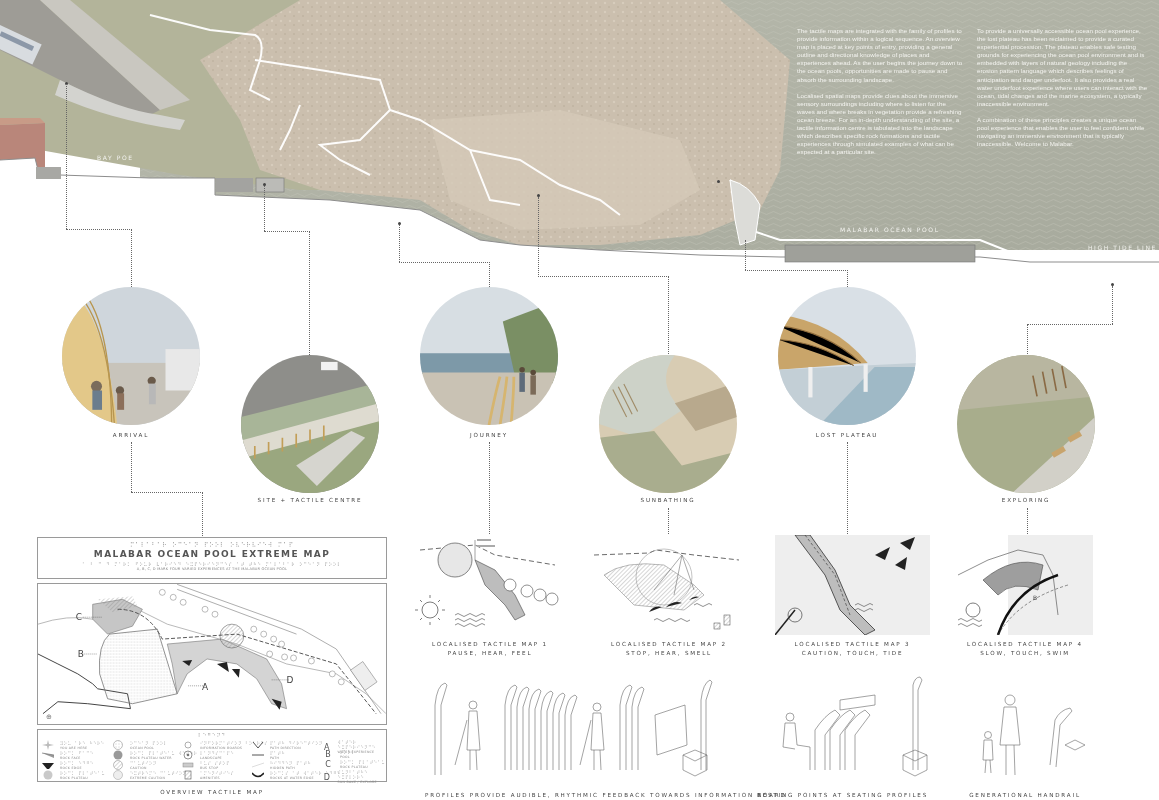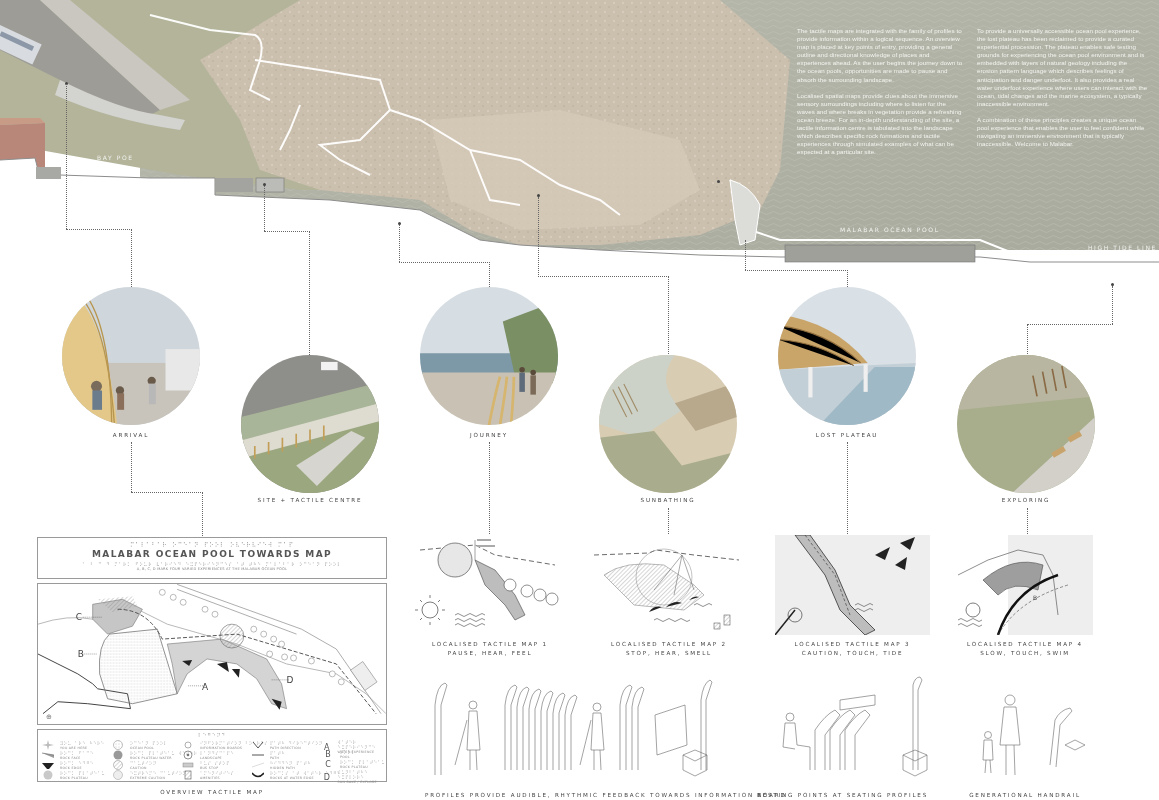--- a/index.html
+++ b/index.html
@@ -239,21 +239,21 @@
       </g>
     <polygon points="40,100 100,45 100,100" fill="#d2d0c8"></polygon>
     <rect x="68" y="70" width="10" height="4" fill="#c8a46c" transform="rotate(-30 70 70)"></rect>
     <rect x="80" y="60" width="10" height="4" fill="#c8a46c" transform="rotate(-30 80 60)"></rect>
   </svg>
 </div>
 <div class="caption" style="left:957px;top:497px;width:138px">EXPLORING</div>
 
 <div class="box" style="left:37px;top:537px;width:350px;height:42px;text-align:center">
   <div class="braille" style="font-size:6px;margin-top:3px">⠍⠁⠇⠁⠃⠁⠗ ⠕⠉⠑⠁⠝ ⠏⠕⠕⠇ ⠕⠧⠑⠗⠧⠊⠑⠺ ⠍⠁⠏</div>
-  <div class="map-title" style="margin-top:1px">MALABAR OCEAN POOL TOWARDS MAP</div>
+  <div class="map-title" style="margin-top:1px">MALABAR OCEAN POOL EXTREME MAP</div>
   <div class="braille" style="font-size:4.5px;margin-top:3px">⠁ ⠃ ⠉ ⠙ ⠍⠁⠗⠅ ⠋⠕⠥⠗ ⠧⠁⠗⠊⠑⠙ ⠑⠭⠏⠑⠗⠊⠑⠝⠉⠑⠎ ⠁⠞ ⠞⠓⠑ ⠍⠁⠇⠁⠃⠁⠗ ⠕⠉⠑⠁⠝ ⠏⠕⠕⠇</div>
   <div style="font-size:3.6px;color:#888;letter-spacing:0.2px">A, B, C, D MARK FOUR VARIED EXPERIENCES AT THE MALABAR OCEAN POOL</div>
 </div>
 
 <div class="box" style="left:37px;top:583px;width:350px;height:142px">
   <svg width="348" height="140" viewBox="0 0 350 140">
     <defs>
       <pattern id="dots" width="3" height="3" patternUnits="userSpaceOnUse">
           <circle cx="1" cy="1" r="0.45" fill="#888"></circle>
         </pattern>

